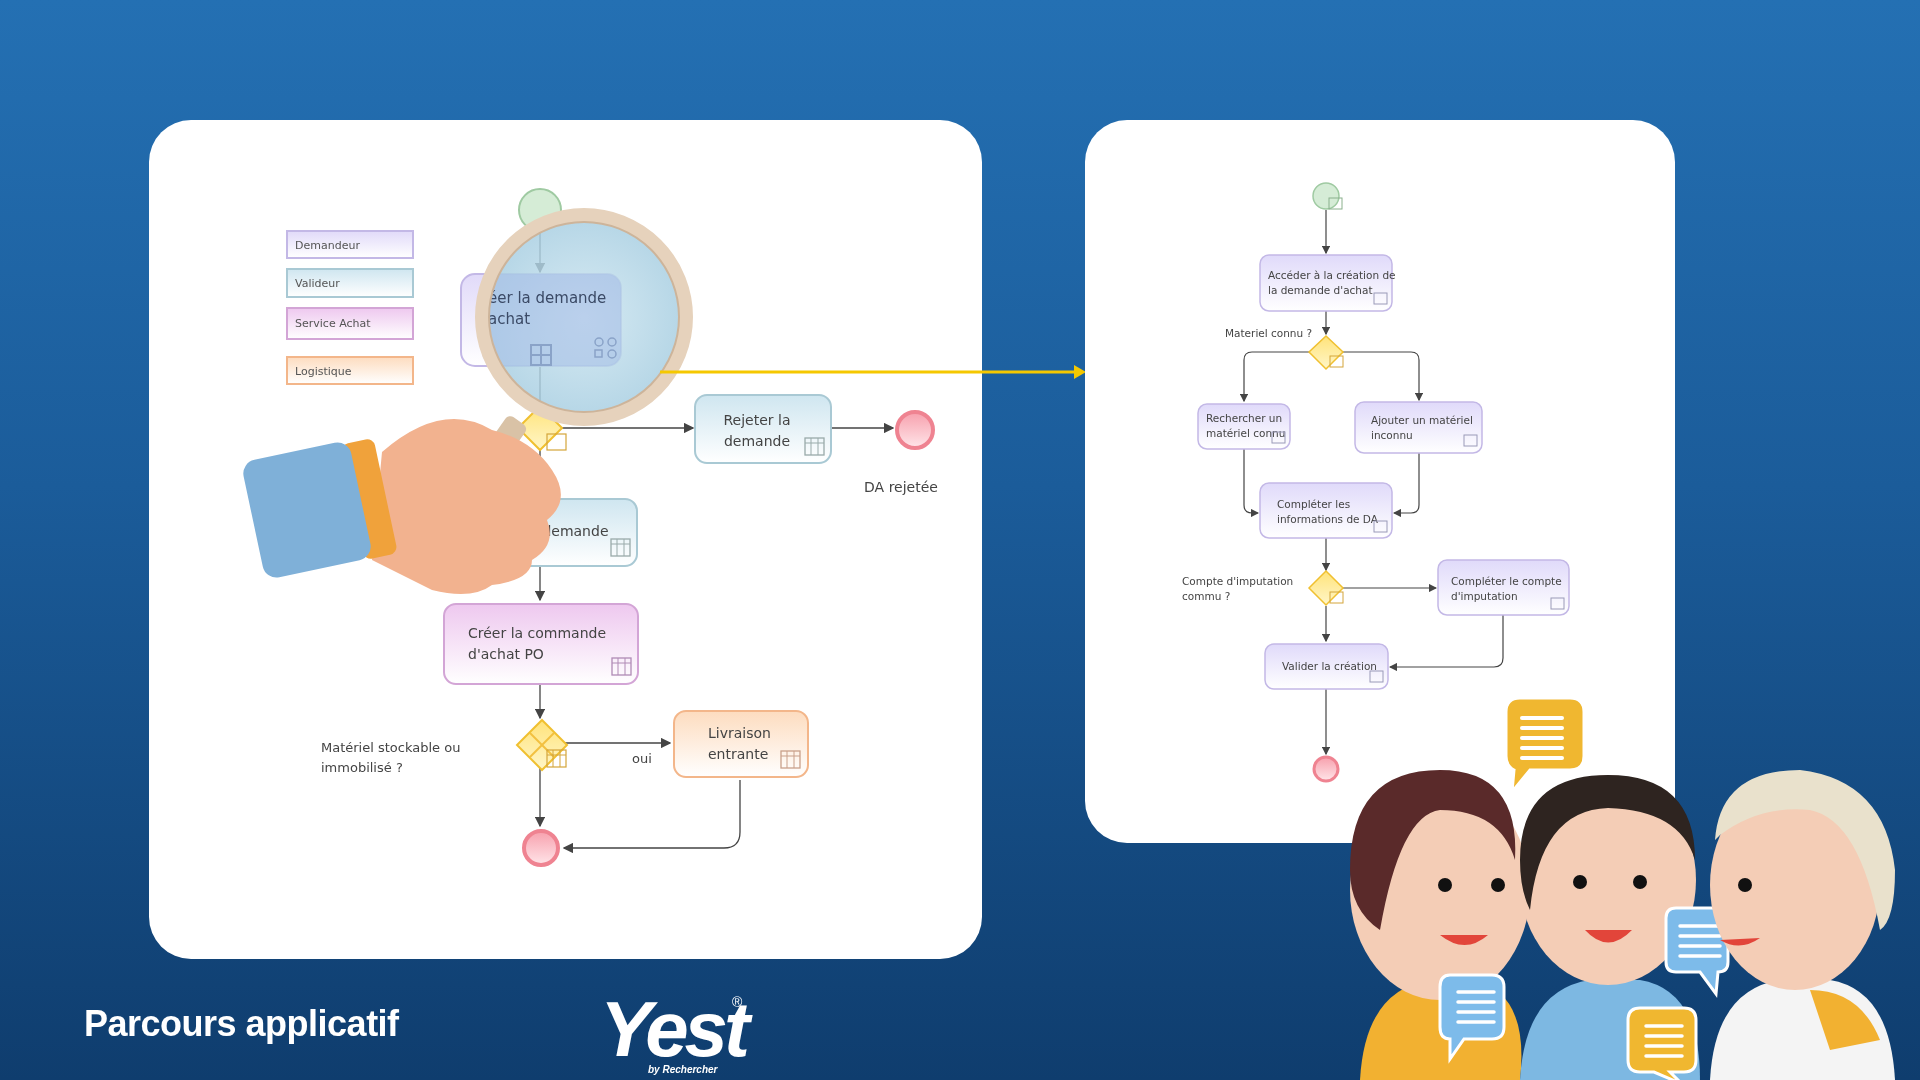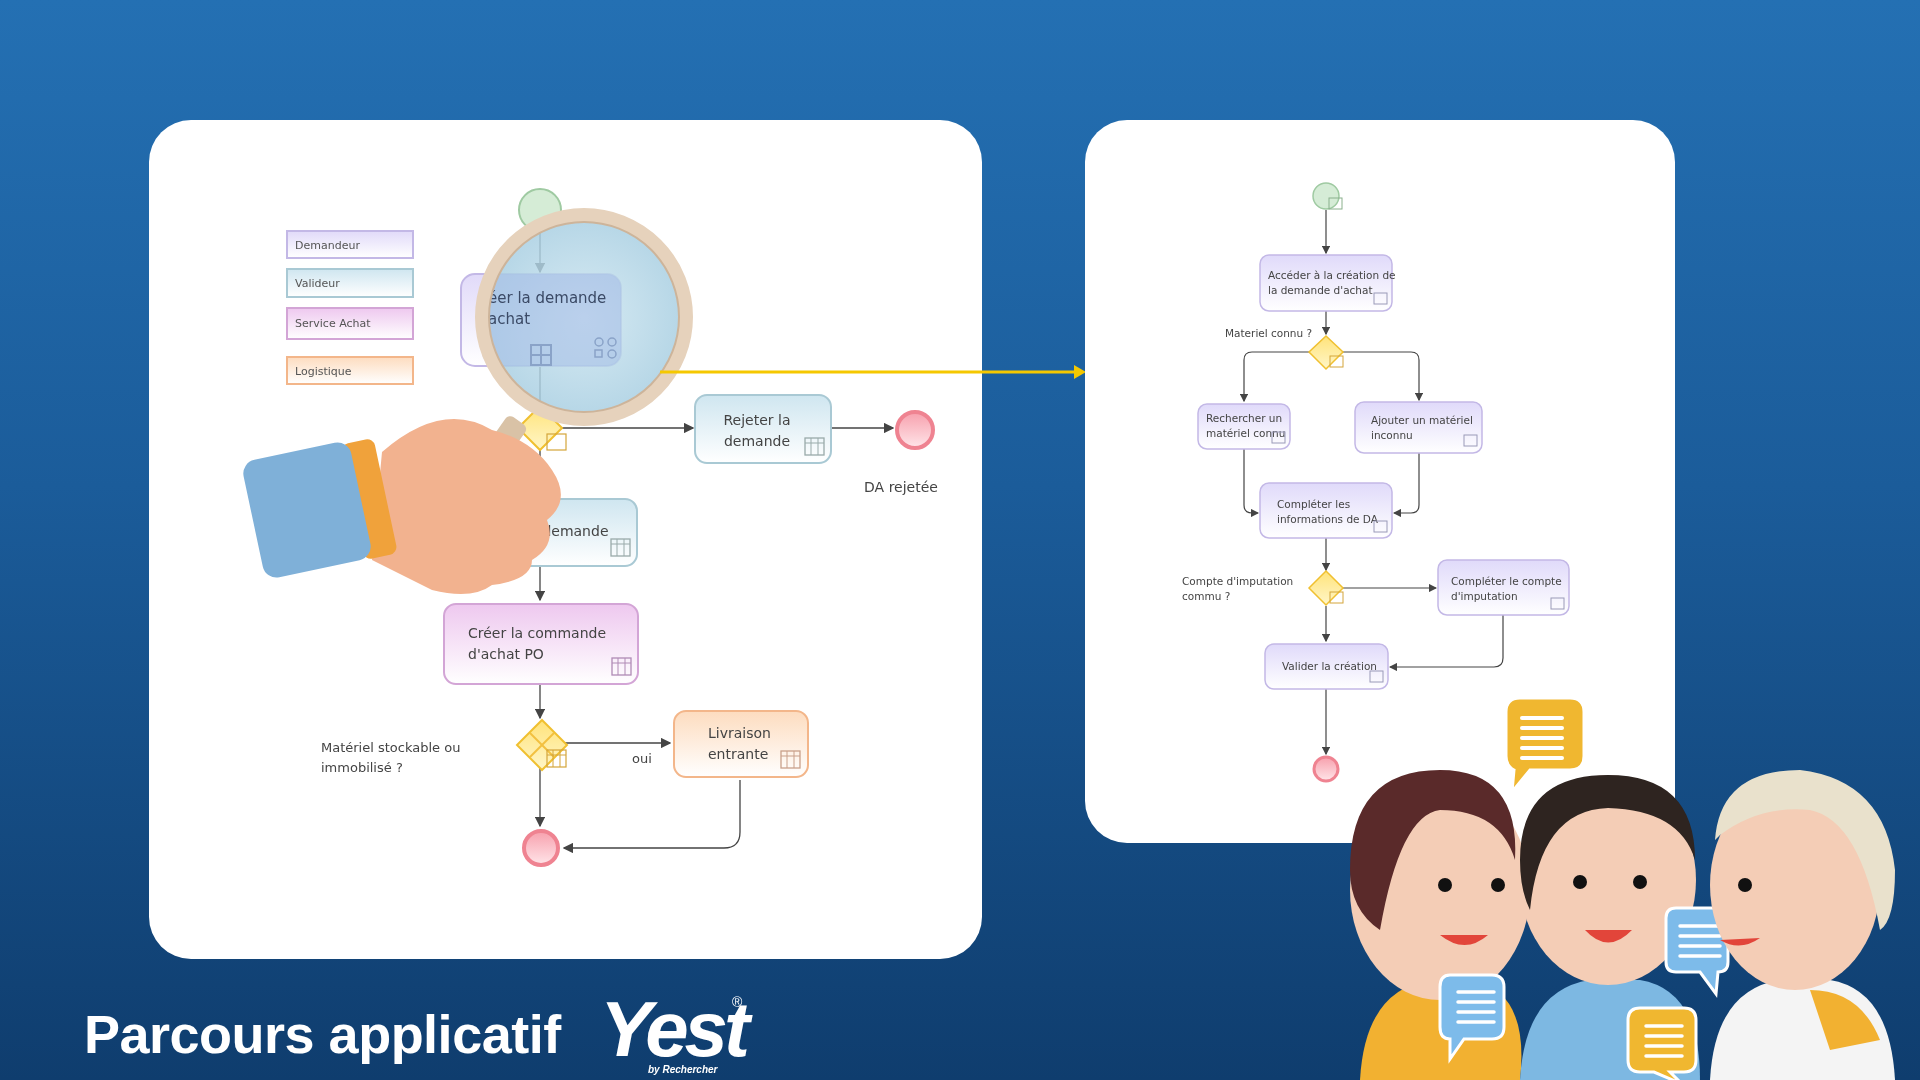--- a/index.html
+++ b/index.html
@@ -4,21 +4,21 @@
 <style>
   html,body{margin:0;padding:0;}
   body{width:1920px;height:1080px;overflow:hidden;position:relative;
     background:linear-gradient(180deg,#2470b3 0%,#1b5c9a 45%,#0f3d6e 100%);
     font-family:"Liberation Sans",sans-serif;}
   .card{position:absolute;background:#fff;border-radius:42px;overflow:hidden;}
   #card-left{left:137px;top:120px;width:833px;height:839px;margin-left:12px;}
   #card-right{left:1085px;top:120px;width:590px;height:723px;}
   svg text{font-family:"DejaVu Sans",sans-serif;}
   .abs{position:absolute;}
-  .title{position:absolute;left:84px;top:1003px;font-size:54px;font-weight:bold;color:#fff;letter-spacing:-0.5px;}
+  .title{position:absolute;left:84px;top:1003px;font-size:36px;font-weight:bold;color:#fff;letter-spacing:-0.5px;}
   .logo{position:absolute;left:590px;top:990px;width:170px;height:90px;color:#fff;}
   .logo .word{position:absolute;left:10px;top:-6px;font-size:78px;font-style:italic;font-weight:bold;letter-spacing:-4px;font-family:Liberation Sans, sans-serif;}
   .logo .reg{position:absolute;left:142px;top:4px;font-size:14px;}
   .logo .by{position:absolute;left:58px;top:74px;font-size:10px;font-style:italic;font-weight:bold;}
 </style>
 </head>
 <body>
 
 <div class="card" id="card-left">
   <svg width="833" height="839" viewBox="137 120 833 839">

